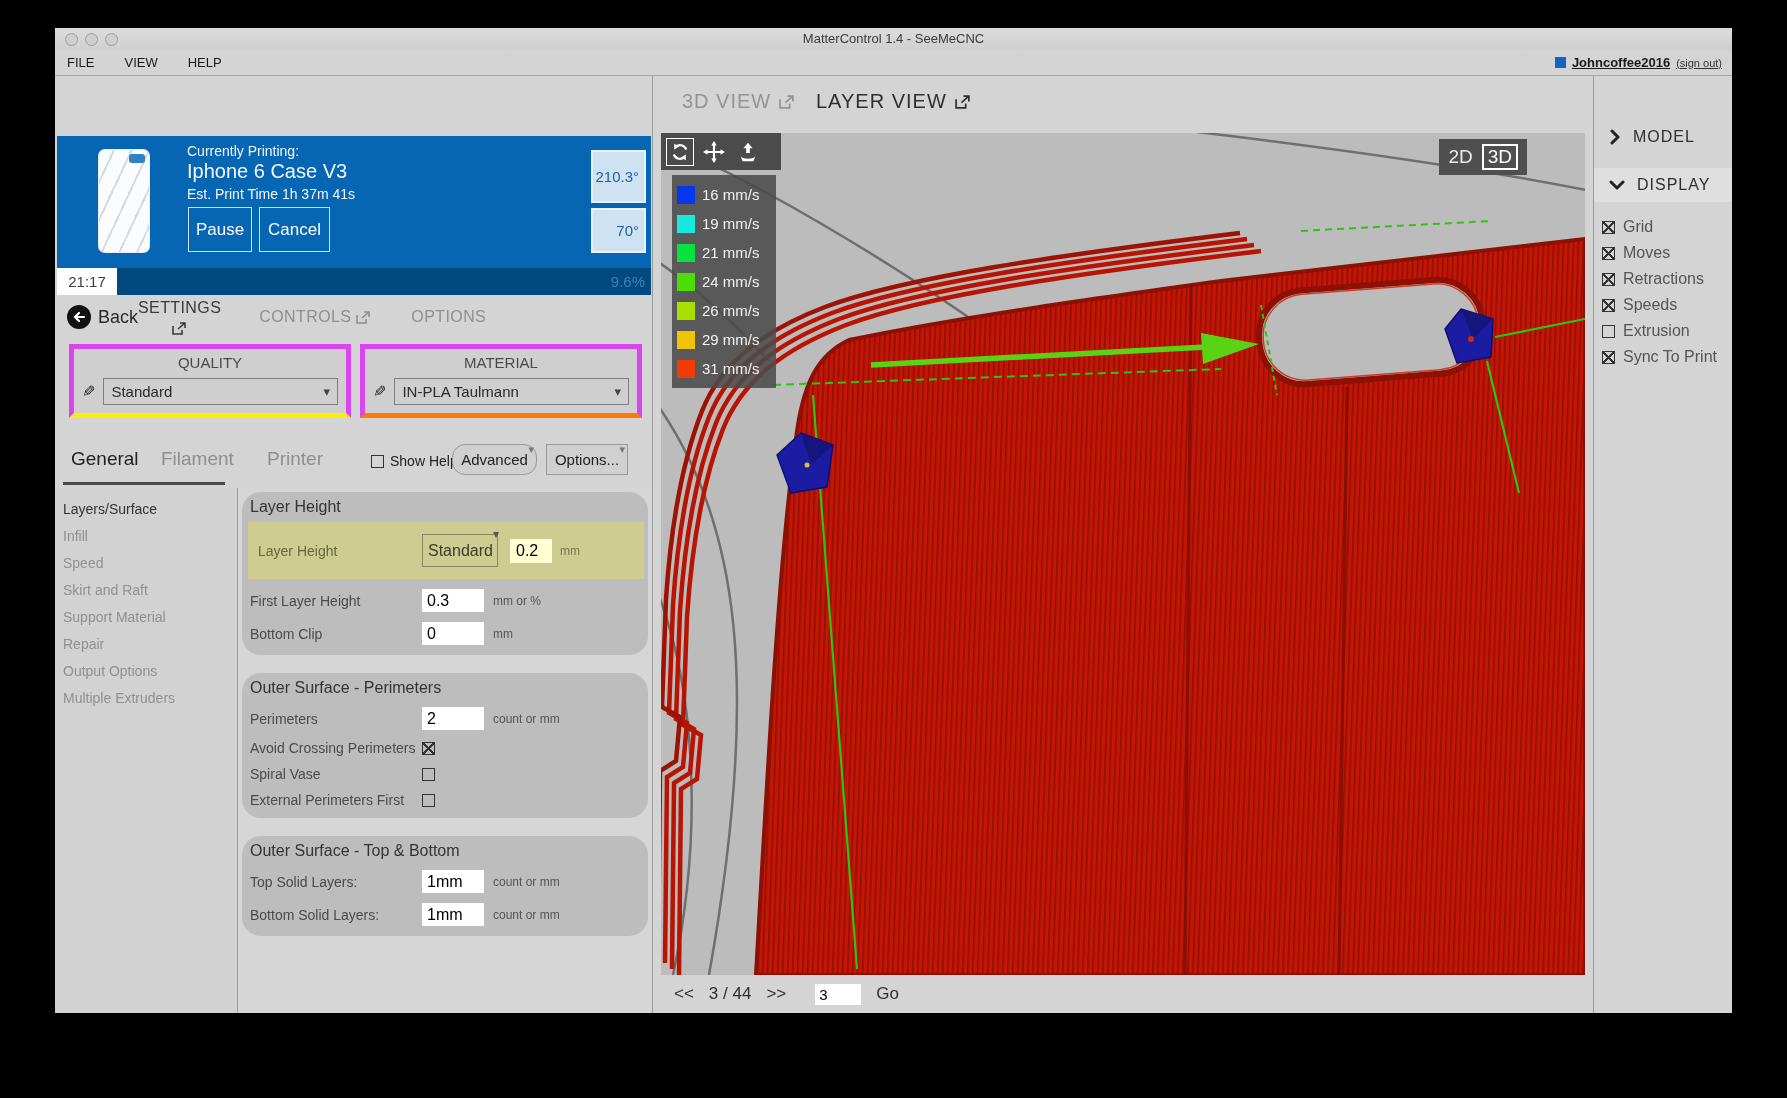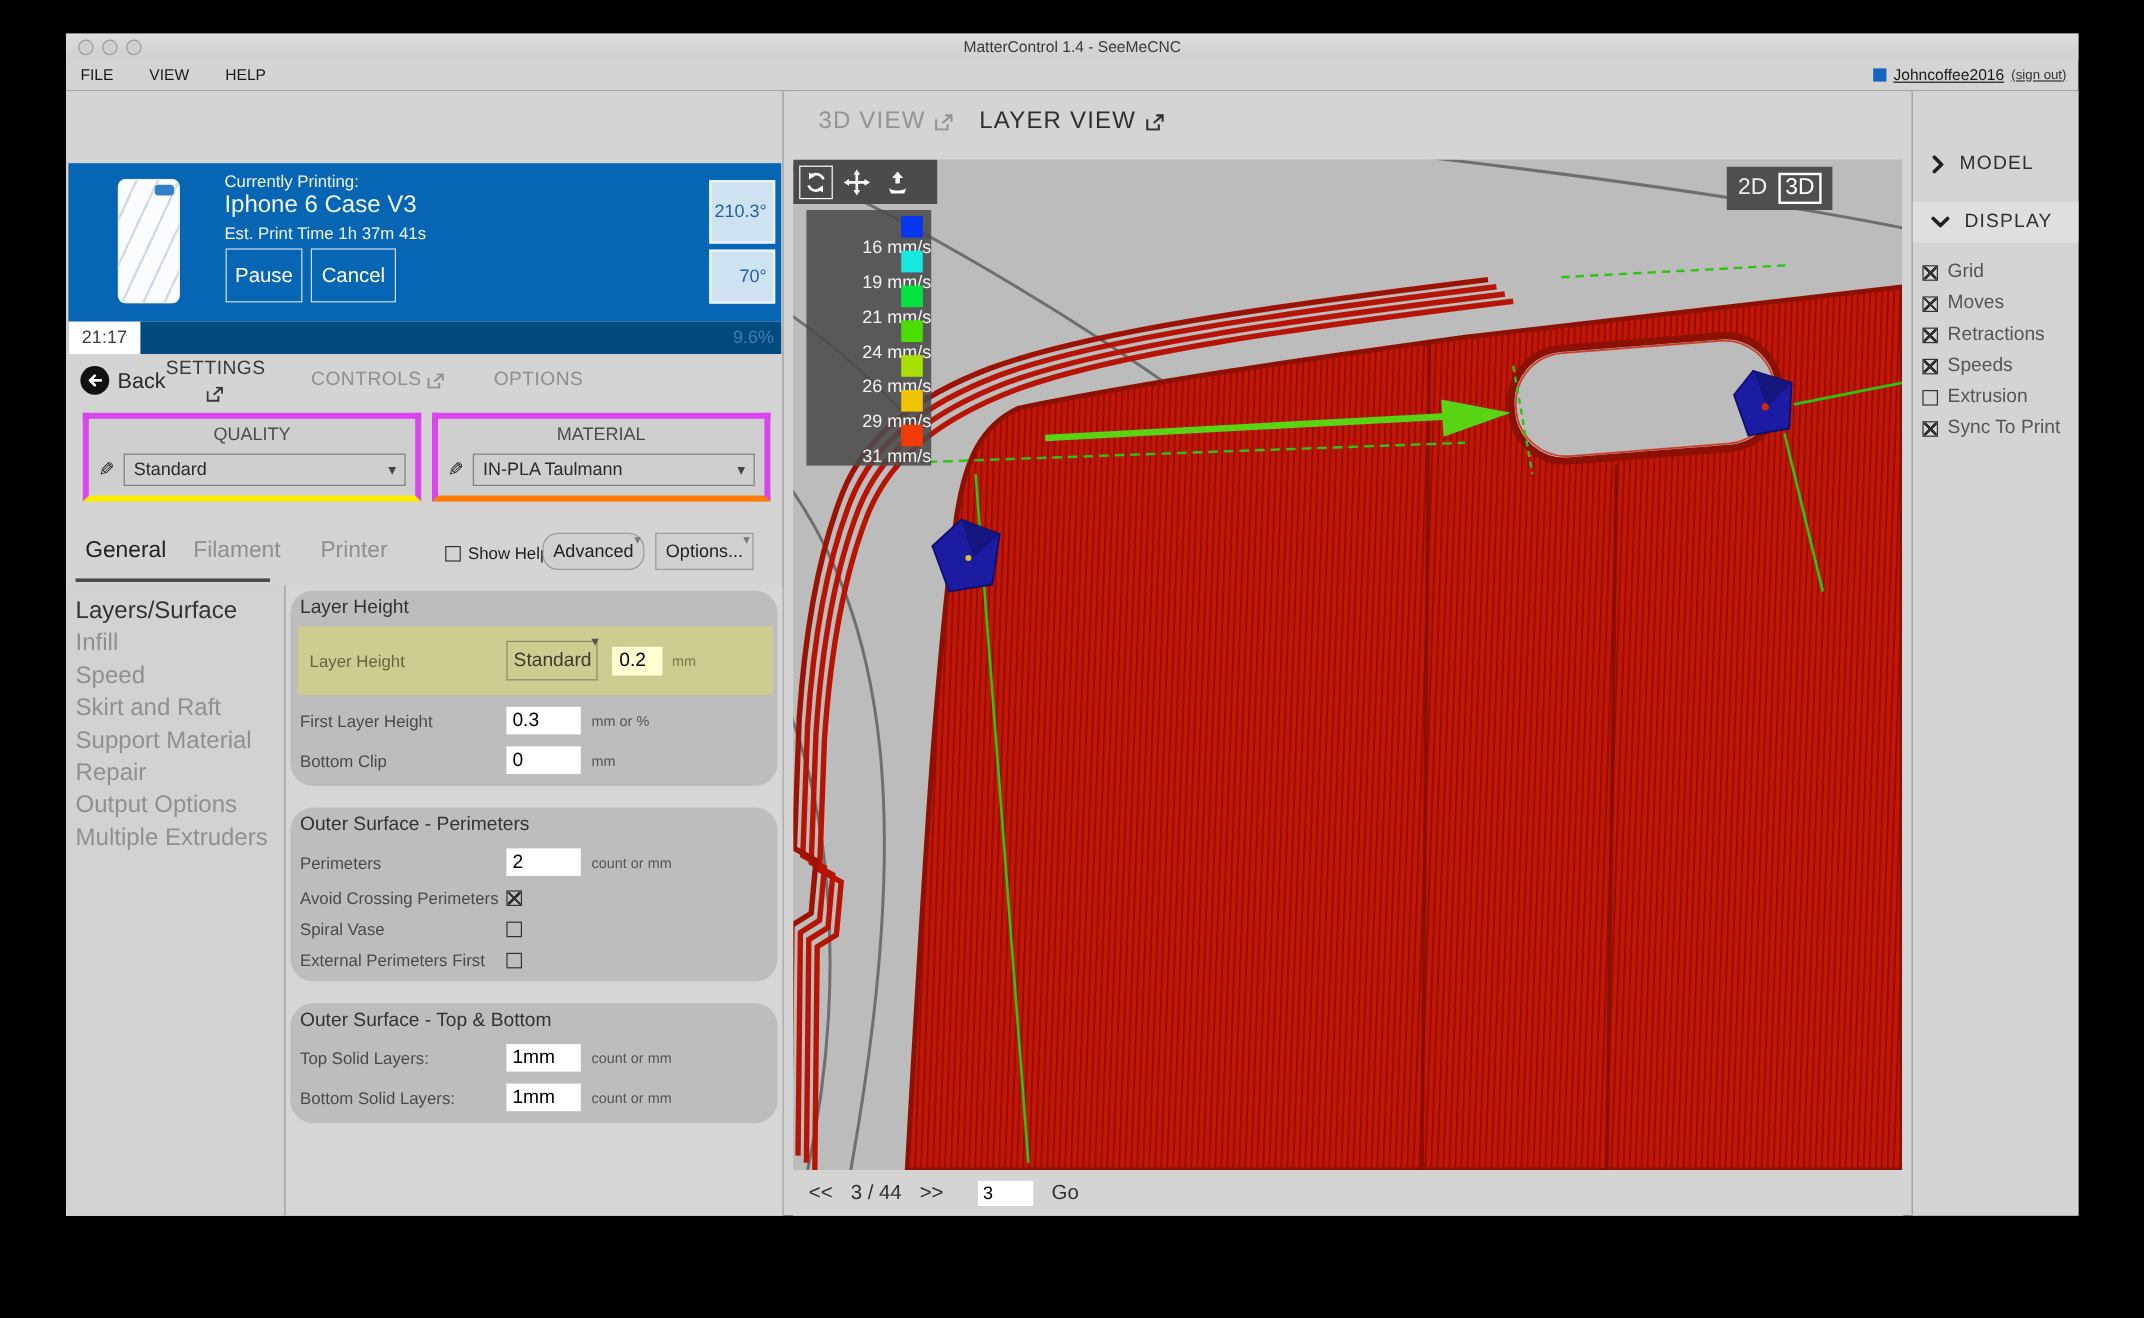--- a/index.html
+++ b/index.html
@@ -10,21 +10,21 @@
 
   
   .titlebar { position:absolute; left:0; top:0; width:100%; height:22px; background:linear-gradient(#dcdcdc,#d0d0d0); }
   .lights { position:absolute; left:10px; top:5px; display:flex; gap:7px; }
   .light { width:13px; height:13px; border-radius:50%; border:1.5px solid #9d9d9d; background:#cfcfcf; }
   .wtitle { text-align:center; font-size:13px; color:#3a3a3a; line-height:22px; }
   .menubar { position:absolute; left:0; top:22px; width:100%; height:26px; border-bottom:1px solid #a6a6a6; display:flex; align-items:center; padding:0 10px 0 12px; }
   .menubar .mitem { font-size:13px; color:#1a1a1a; margin-right:30px; }
   .account { margin-left:auto; display:flex; align-items:center; gap:6px; }
   .usq { width:11px; height:11px; background:#1565c0; }
-  .uname { font-size:13px; color:#1a1a1a; text-decoration:underline; }
+  .uname { font-size:13px; color:#1a1a1a; text-decoration:underline;font-weight:bold; }
   .usignout { font-size:11px; color:#333; text-decoration:underline; }
 
   
   .leftpanel { position:absolute; left:0; top:48px; width:598px; height:937px; background:#d4d4d4; border-right:1px solid #999; }
   .row1 { position:absolute; left:0; top:18px; width:100%; height:37px; }
   .btn-disconnect { position:absolute; left:10px; top:0; width:145px; height:37px; border:2px solid #a2a2a2; background:#d7d7d7; display:flex; align-items:center; justify-content:center; gap:7px; font-size:14px; color:#222; letter-spacing:.4px; }
   .printerbox { position:absolute; left:158px; top:0; width:433px; height:37px; border:2px solid #a8a8a8; background:#d7d7d7; text-align:center; }
   .pname { font-size:16px; color:#333; margin-top:2px; }
   .pstatus { font-size:10px; color:#666; }
 
@@ -72,21 +72,21 @@
   .tab-printer { left:212px; color:#8f8f8f; }
   .tabunderline { position:absolute; left:8px; top:44px; width:162px; height:3px; background:#4a4a4a; }
   .showhelp { position:absolute; left:316px; top:15px; display:flex; align-items:center; gap:6px; font-size:14px; color:#222; }
   .smallbtn { position:absolute; top:6px; height:31px; border:1px solid #9a9a9a; background:#d0d0d0; font-size:15px; color:#222; display:flex; align-items:center; justify-content:center; }
   .btn-advanced { left:397px; width:85px;border-radius:13px; }
   .btn-options { left:491px; width:82px; }
   .btn-corner-caret { position:absolute; right:2px; top:-2px; font-size:11px; color:#777; }
 
   .settingsbody { position:absolute; left:0; top:412px; width:100%; height:525px; background:#d6d6d6; display:flex; }
   .catlist { width:183px; background:#d2d2d2; border-right:1px solid #9a9a9a; padding:8px 0 0 8px; }
-  .catitem { font-size:20px; line-height:27px; color:#909090; }
+  .catitem { font-size:14px; line-height:27px; color:#909090; }
   .catitem.active { color:#333; }
   .formarea { flex:1; padding:4px 4px 0 4px; }
   .section { background:#bdbdbd; padding:6px 6px 10px 8px; margin-bottom:18px;border-radius:19px; }
   .sechead { font-size:16px; color:#333; margin-bottom:6px; }
   .frow { display:flex; align-items:center; margin-top:10px; }
   .flabel { width:172px; font-size:14px; color:#4a4a4a; }
   .finput { width:62px; height:23px; border:0; background:#fff; font-size:16px; padding-left:5px; font-family:"Liberation Sans",sans-serif; }
   .funit { font-size:12px; color:#555; margin-left:9px; }
   .hrow { background:#cdcd92; margin:0 -2px; padding:12px 8px 12px 10px; display:flex; align-items:center; }
   .hrow .flabel { color:#66663e; width:164px; }
@@ -104,21 +104,21 @@
   .vtabs { position:absolute; left:0; top:0; width:100%; height:57px; }
   .vtab { position:absolute; top:14px; display:flex; align-items:center; gap:8px; font-size:20px; letter-spacing:1px; }
   .vtab-3d { left:21px; color:#949494; }
   .vtab-layer { left:155px; color:#2f2f2f; }
   .canvas { position:absolute; left:0; top:57px; width:924px; height:842px; overflow:hidden; background:#bcbcbc; }
   .canvas svg.scene { position:absolute; left:0; top:0; }
   .vtoolbar { position:absolute; left:0; top:0; width:120px; height:37px; background:#4b4b4b; display:flex; align-items:center; gap:6px; padding-left:5px; }
   .toolicon { width:28px; height:28px; display:flex; align-items:center; justify-content:center; }
   .toolicon.sel { border:1.5px solid #fff; }
   .legend { position:absolute; left:11px; top:42px; width:104px; background:rgba(75,75,75,.88); padding:5px 0 5px 5px; }
-  .lrow { display:flex; align-items:flex-end; height:29px;flex-direction:column; }
+  .lrow { display:flex; align-items:center; height:29px; }
   .lsw { width:18px; height:18px; margin-right:7px; flex:none; }
   .llbl { font-size:15px; color:#f2f2f2; white-space:nowrap; }
   .toggle2d3d { position:absolute; right:58px; top:6px; background:#4f4f4f; display:flex; align-items:center; gap:9px; padding:5px 9px; }
   .t2d { font-size:19px; color:#ececec; }
   .t3d { font-size:19px; color:#fff; border:2px solid #fff; padding:0 4px; }
   .layerbar { position:absolute; left:0; top:899px; width:100%; height:38px; background:#d4d4d4; display:flex; align-items:center; gap:15px; padding-left:13px; font-size:17px; color:#2f2f2f; }
   .layerinput { width:46px; height:21px; border:0; background:#fff; font-size:15px; padding-left:4px; font-family:"Liberation Sans",sans-serif; }
 
   
   .rightbar { position:absolute; left:1538px; top:48px; width:139px; height:937px; background:#d4d4d4; border-left:1px solid #9a9a9a; }

